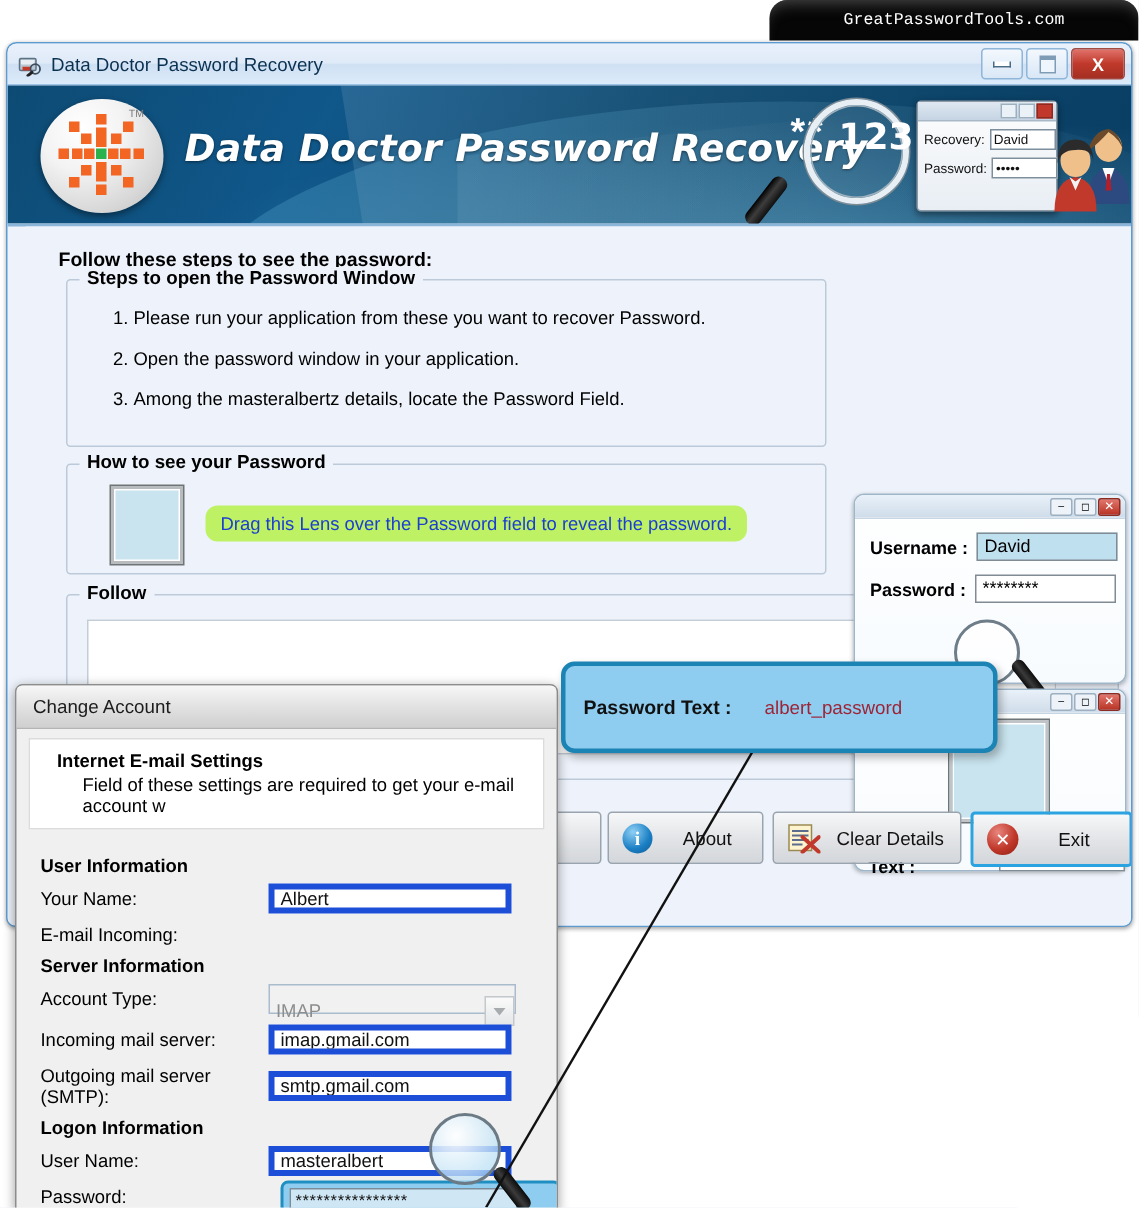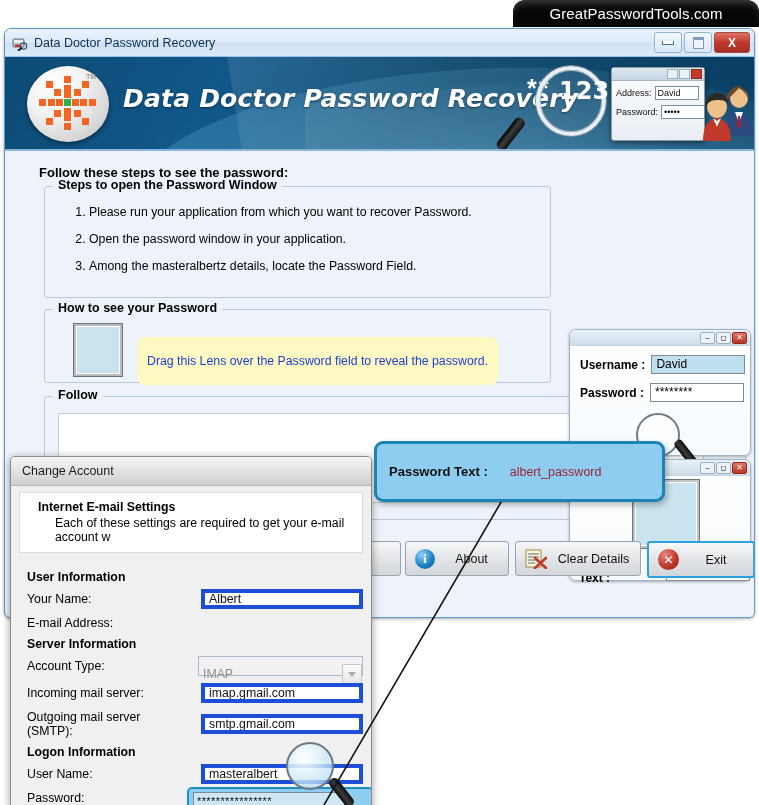--- a/index.html
+++ b/index.html
@@ -10,21 +10,21 @@
     font-size:12px;color:#000;
   }
   
   #site-tab{
     position:absolute;left:513px;top:0px;width:246px;height:27px;
     background:#060606;border-radius:12px 12px 0 0;
     box-shadow:inset 0 8px 10px -6px #4a4a4a;
     display:flex;align-items:center;justify-content:center;
   }
   #site-tab span{
-    color:#fff;font-size:15px;letter-spacing:.1px;font-family:Liberation Sans, sans-serif;text-align:right;
+    color:#fff;font-size:11px;letter-spacing:.1px;font-family:Liberation Mono, monospace;text-align:right;
   }
   
   #app-window{
     position:absolute;left:4px;top:28px;width:749px;height:588px;
     border:1px solid #5c9bd1;border-radius:7px 7px 6px 6px;
     background:#eef3fb;
     box-shadow:0 1px 3px rgba(0,0,0,.35);
     overflow:hidden;
   }
   #title-bar{
@@ -135,22 +135,22 @@
   }
   #gb-steps{left:27px;top:35px;width:505px;height:110px;}
   #steps-list{margin:0;padding:18px 0 0 44px;}
   #steps-list li{margin-bottom:13px;font-size:12.3px;}
   #gb-how{left:27px;top:158px;width:505px;height:72px;}
   #lens-swatch{
     position:absolute;left:29px;top:14px;width:44px;height:48px;background:#c9e4ef;
     border:2px solid #b9bcbe;box-shadow:0 0 0 1px #6f7477, inset 0 0 0 1px #ffffff;
   }
   #drag-hint{
-    position:absolute;left:92px;top:27px;background:#fef9c3;border-radius:8px;
-    color:#1c3fd0;font-size:12.3px;padding:17px 10px;
+    position:absolute;left:92px;top:27px;background:#bef264;border-radius:8px;
+    color:#1c3fd0;font-size:12.3px;padding:5px 10px;
   }
   #gb-details{left:27px;top:245px;width:700px;height:122px;}
   #details-area{
     position:absolute;left:13px;top:16px;width:644px;height:88px;background:#fff;
     border:1px solid #c3cdd8;display:flex;
   }
   #details-text{flex:1;padding:6px 8px;color:#8e1b2a;font-size:12.3px;}
   #details-scroll{
     width:17px;background:#f4f6f9;border-left:1px solid #d3dae3;
     display:flex;flex-direction:column;justify-content:space-between;align-items:center;padding:3px 0;
@@ -232,21 +232,21 @@
     height:28px;background:linear-gradient(to bottom,#f7f7f7,#e2e2e2 50%,#cfcfcf);
     border-bottom:1px solid #b4b4b4;display:flex;align-items:center;padding-left:11px;font-size:12.5px;color:#1c1c1c;
   }
   #dlg-head{
     margin:6px 8px 0 8px;background:#fff;border:1px solid #dcdcdc;padding:7px 10px 8px 18px;
   }
   #dlg-head .h{font-weight:bold;font-size:12.3px;}
   #dlg-head .s{font-size:12.3px;margin-left:17px;margin-top:2px;}
   #dlg-body{margin:7px 8px 0 8px;padding:4px 0 0 0;}
   .sec-title{font-weight:bold;font-size:12.3px;margin:6px 0 5px 8px;}
-  .frow{display:flex;align-items:center;margin:0 0 7px 8px;justify-content:space-between;}
+  .frow{display:flex;align-items:center;margin:0 0 7px 8px;}
   .frow label{width:152px;font-size:12.3px;}
   .frow input{
     width:162px;height:20px;border:4px solid #1d4ed8;background:#fff;font-size:12.3px;
     padding:0 4px;font-family:"Liberation Sans",sans-serif;color:#111;box-sizing:border-box;
   }
   .frow .select{
     width:165px;height:20px;border:1px solid #a9bccd;background:#f1f1f1;color:#8d8d8d;
     font-size:12.3px;display:flex;align-items:center;padding:16px 0 0 4px;box-sizing:border-box;
   }
   .frow .select .arrow{
@@ -365,21 +365,21 @@
     <div id="banner-handle"></div>
     <div id="banner-123">123</div>
 
     <div id="banner-minidlg">
       <div class="mbar">
         <i></i>
         <i></i>
         <i class="x"></i>
       </div>
       <div class="row">
-        <b>Address:</b>
+        <b>Recovery:</b>
         <span class="fld">David</span>
       </div>
       <div class="row">
         <b>Password:</b>
         <span class="fld">•••••</span>
       </div>
     </div>
 
     <div id="banner-people">
       <svg width="62" height="62" viewBox="0 0 62 62">
@@ -396,21 +396,21 @@
     </div>
   </div>
 
   <div id="content">
 
     <div id="follow-label">Follow these steps to see the password:</div>
 
     <div class="groupbox" id="gb-steps">
       <div class="legend">Steps to open the Password Window</div>
       <ol id="steps-list">
-        <li>Please run your application from which you want to recover Password.</li>
+        <li>Please run your application from these you want to recover Password.</li>
         <li>Open the password window in your application.</li>
         <li>Among the masteralbertz details, locate the Password Field.</li>
       </ol>
     </div>
 
     <div class="groupbox" id="gb-how">
       <div class="legend">How to see your Password</div>
       <div id="lens-swatch"></div>
       <div id="drag-hint">Drag this Lens over the Password field to reveal the password.</div>
     </div>
@@ -501,32 +501,32 @@
   <span class="val">albert_password</span>
 </div>
 
 <div id="dlg-change">
   <div id="dlg-bar">
     <span>Change Account</span>
   </div>
 
   <div id="dlg-head">
     <div class="h">Internet E-mail Settings</div>
-    <div class="s">Each of these settings are required to get your e-mail account w</div>
+    <div class="s">Field of these settings are required to get your e-mail account w</div>
   </div>
 
   <div id="dlg-body">
     <div class="sec-title">User Information</div>
 
     <div class="frow">
       <label>Your Name:</label>
       <input value="Albert" style="">
     </div>
     <div class="frow">
-      <label>E-mail Address:</label>
+      <label>E-mail Incoming:</label>
     </div>
 
     <div class="sec-title">Server Information</div>
 
     <div class="frow">
       <label>Account Type:</label>
       <div class="select">
         <span>IMAP</span>
         <span class="arrow">
             <b></b>

